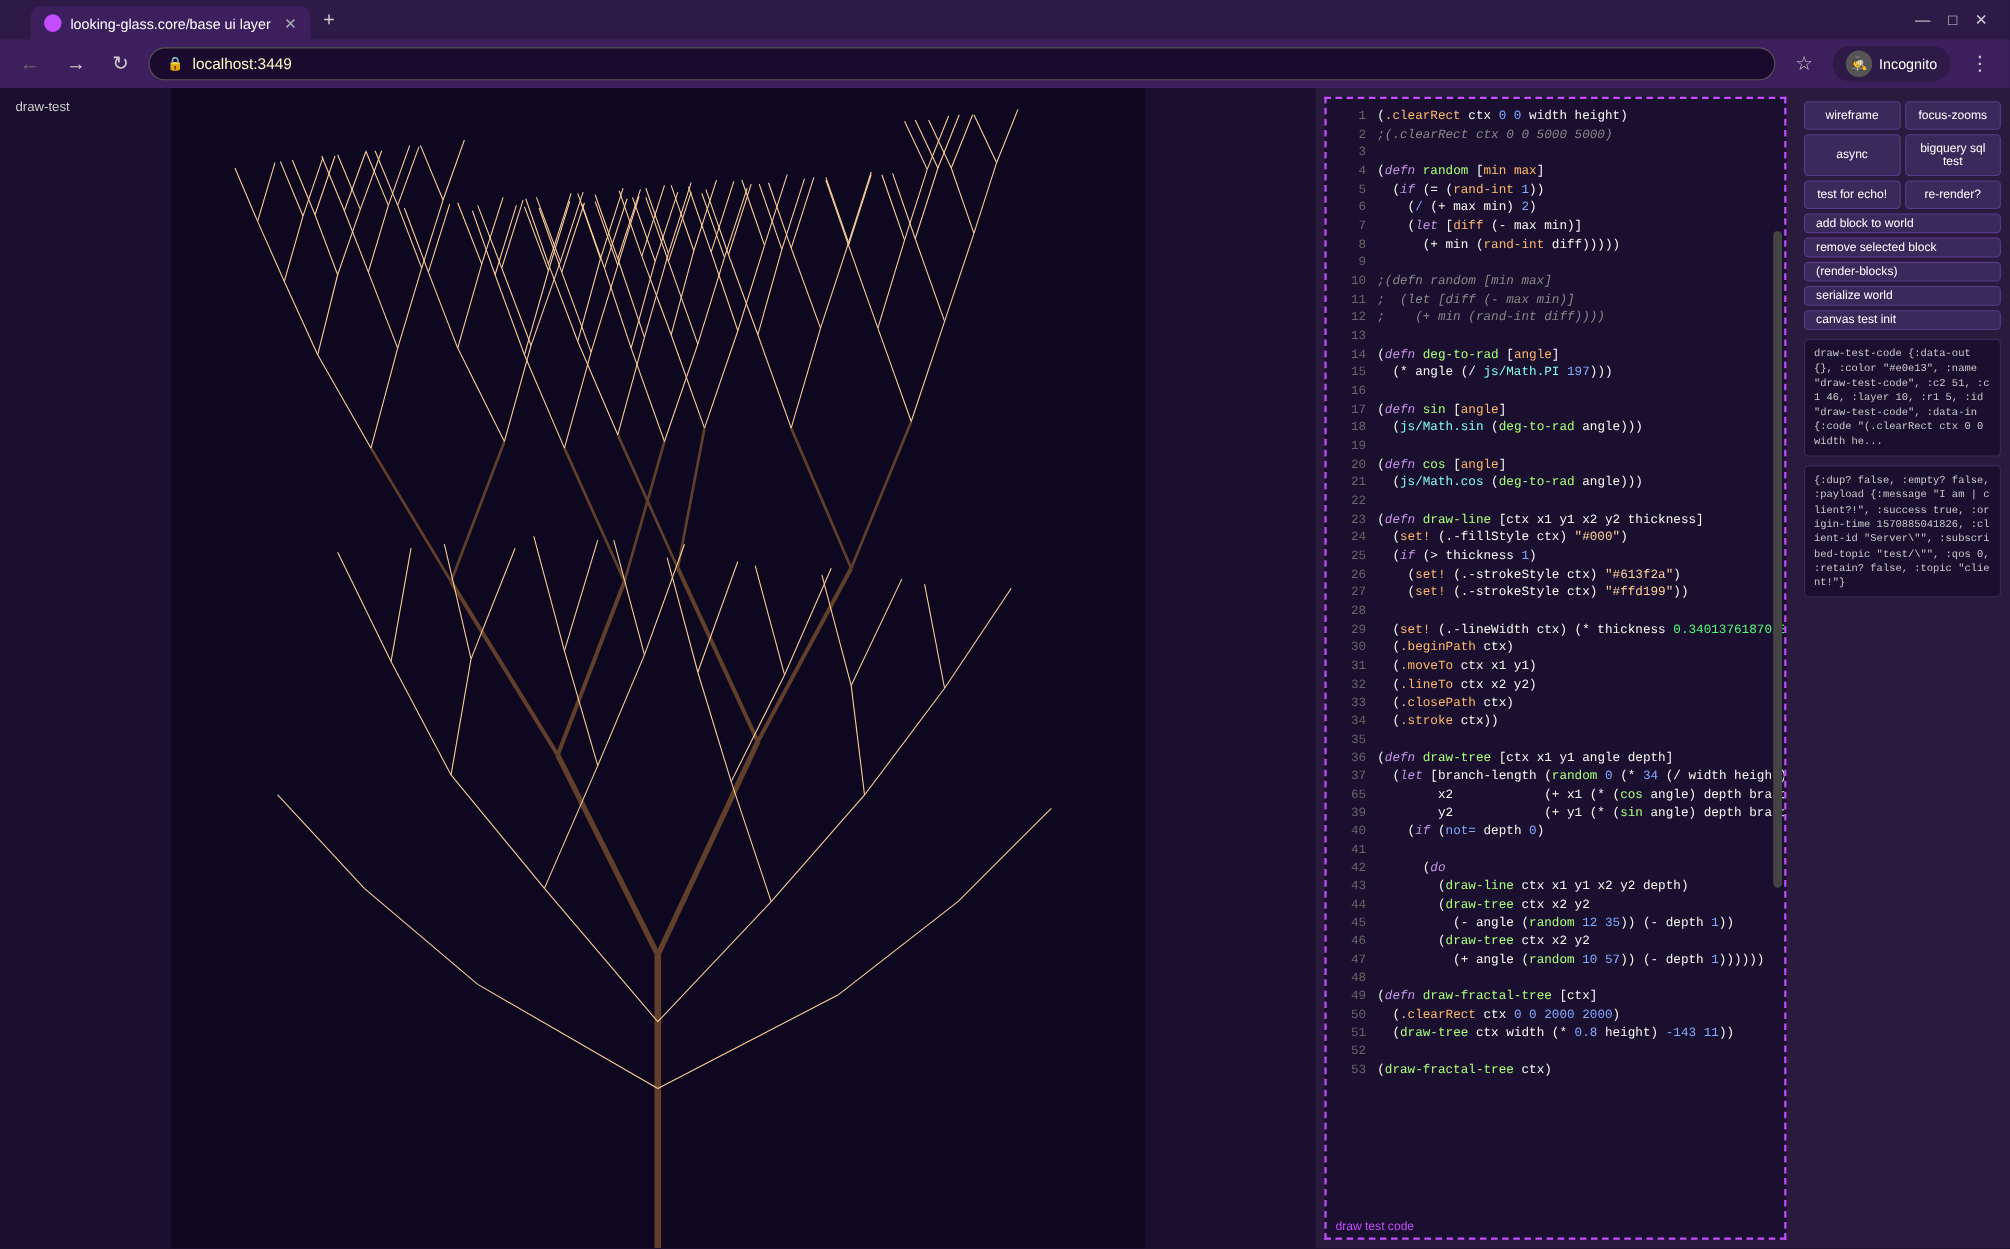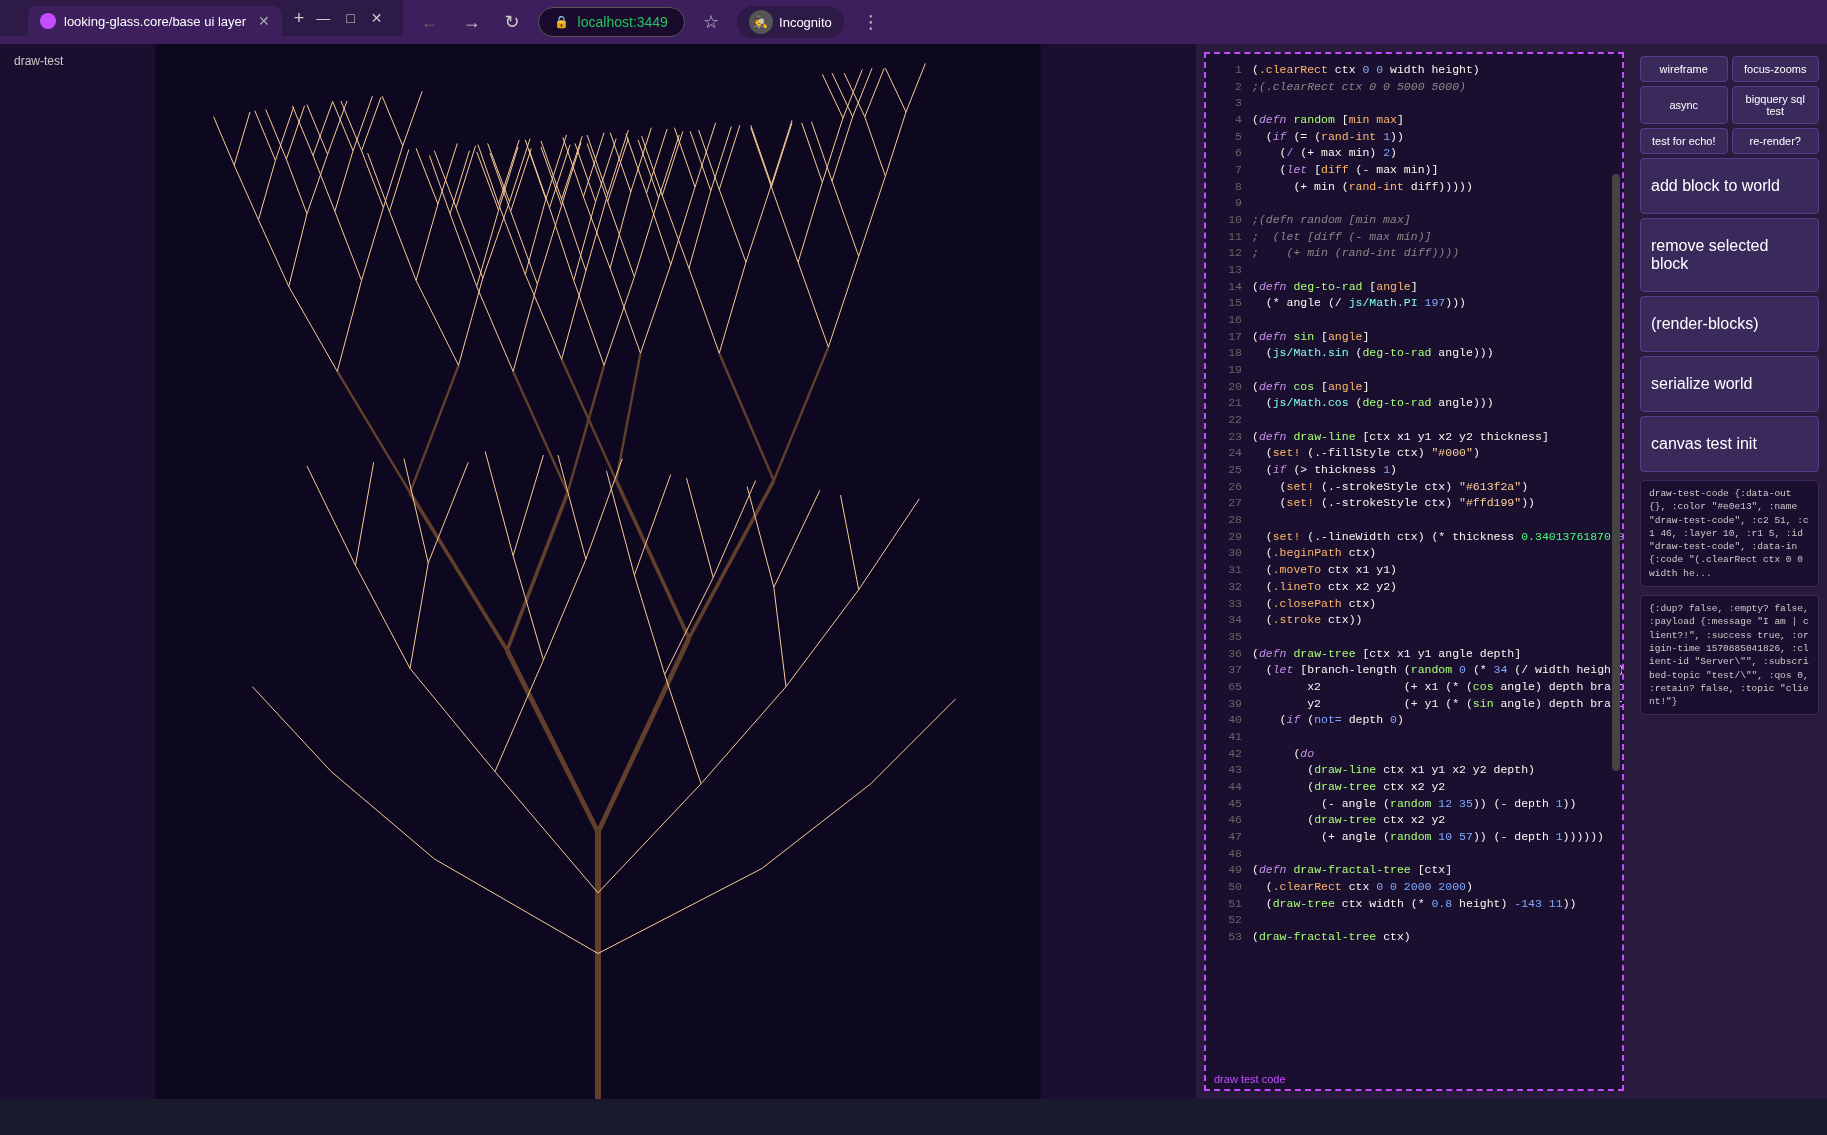--- a/index.html
+++ b/index.html
@@ -3,21 +3,21 @@
   <meta charset="utf-8">
   <style>
     * { margin: 0; padding: 0; box-sizing: border-box; }
     body { width: 1827px; height: 1135px; overflow: hidden; background: #1a1a2e; font-family: 'Segoe UI', Arial, sans-serif; }
 
     
     .browser-chrome {
       width: 100%;
       background: #3c1f5c;
       display: flex;
-      flex-direction: row;
+      flex-direction: column;
     }
     .tab-bar {
       display: flex;
       align-items: center;
       background: #2d1a47;
       height: 36px;
       padding: 0 8px;
       gap: 4px;
     }
     .browser-icons {
@@ -97,21 +97,21 @@
       color: #fff;
       font-size: 14px;
       padding: 4px 16px;
       flex: 1;
       height: 30px;
       display: flex;
       align-items: center;
       gap: 8px;
     }
     .lock-icon { color: #aaa; font-size: 12px; }
-    .address-text { color: #22c55e; font-size: 14px; }
+    .address-text { color: #fef9c3; font-size: 14px; }
     .star-btn, .profile-btn, .menu-btn {
       background: none; border: none; color: #ccc; font-size: 18px; cursor: pointer; padding: 2px 6px;
     }
     .profile-area {
       display: flex;
       align-items: center;
       gap: 6px;
       background: #2d1a47;
       border-radius: 20px;
       padding: 4px 12px;
@@ -233,22 +233,22 @@
       font-weight: bold;
       letter-spacing: 2px;
       text-align: center;
       margin-top: 4px;
     }
 
     .sidebar-btn {
       background: #3a2a5c;
       border: 1px solid #5a3a8a;
       color: #fff;
-      font-size: 16px;
-      padding: 18px 10px;
+      font-size: 11px;
+      padding: 2px 10px;
       border-radius: 4px;
       cursor: pointer;
       text-align: left;
       width: 100%;
       display: block;
     }
     .sidebar-btn-row {
       display: flex;
       gap: 4px;
     }

